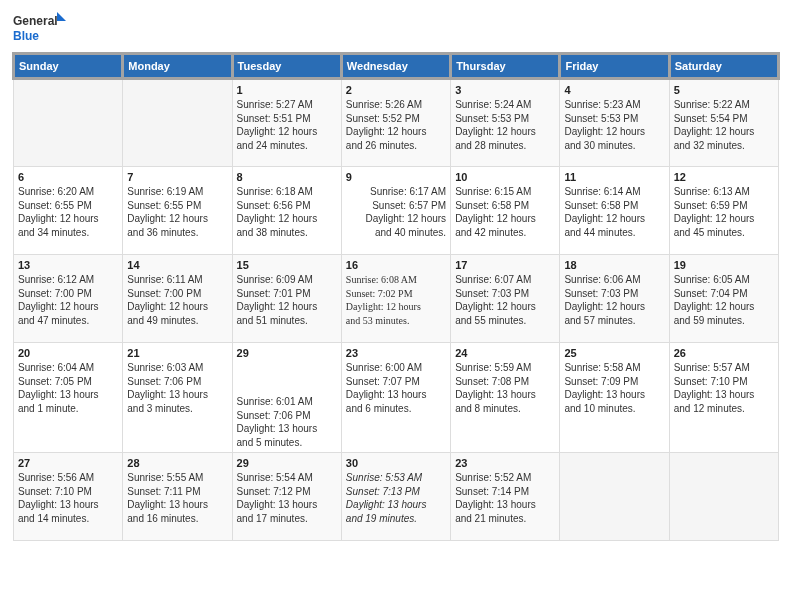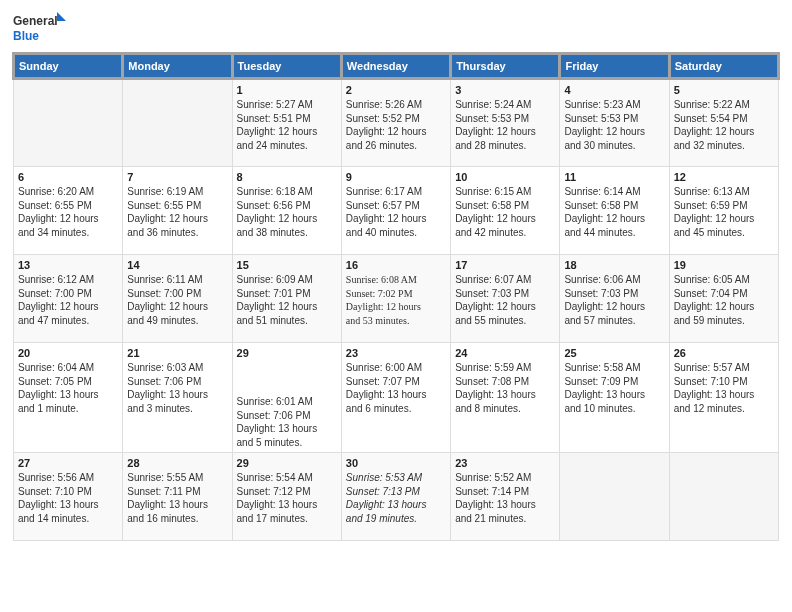--- a/index.html
+++ b/index.html
@@ -174,21 +174,21 @@
           </td>
           <td>
             <span class="day-num">8</span>
             <div class="day-info" style="white-space: pre-line;">Sunrise: 6:18 AM
 Sunset: 6:56 PM
 Daylight: 12 hours
 and 38 minutes.</div>
           </td>
           <td>
             <span class="day-num">9</span>
-            <div class="day-info" style="white-space: pre-line;">Sunrise: 6:17 AM
+            <div class="day-info" style="white-space: pre-line; text-align: right;">Sunrise: 6:17 AM
 Sunset: 6:57 PM
 Daylight: 12 hours
 and 40 minutes.</div>
           </td>
           <td>
             <span class="day-num">10</span>
             <div class="day-info" style="white-space: pre-line;">Sunrise: 6:15 AM
 Sunset: 6:58 PM
 Daylight: 12 hours
 and 42 minutes.</div>

